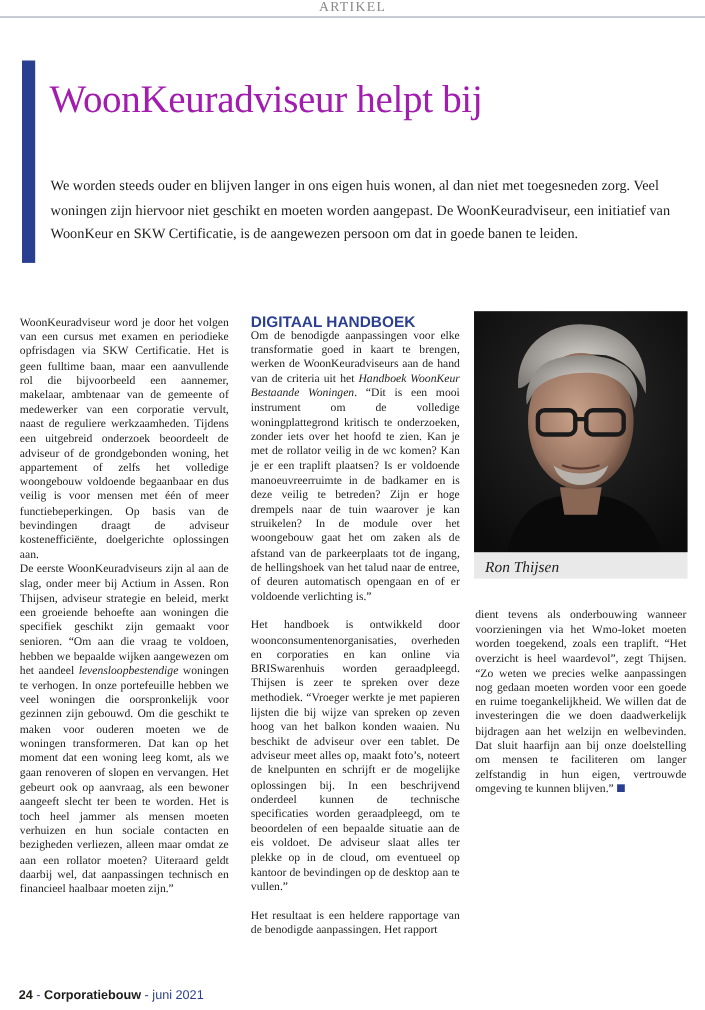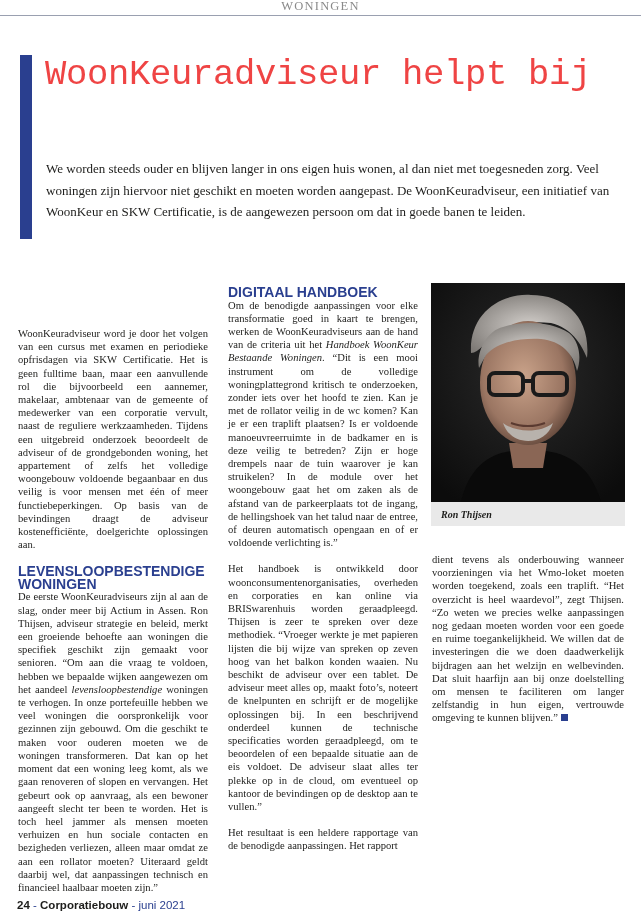--- a/index.html
+++ b/index.html
@@ -8,77 +8,76 @@
     font-family:"Liberation Serif", serif; color:#1d1d1b;
   }
   .topbar { position:absolute; left:0; top:0; width:641px; height:18px; }
   .topbar .line { position:absolute; left:0; right:0; top:15px; border-top:1px solid #9aa0b0; }
   .section-label {
     position:absolute; top:-1px; left:0; right:0; text-align:center;
     font-family:"Liberation Serif", serif; font-size:12.5px; letter-spacing:1.2px; color:#8a8a8a;
   }
   .title-bar { position:absolute; left:20px; top:55px; width:12px; height:184px; background:#2a3f8f; }
   .title {
-    position:absolute; left:45px; top:52px; width:580px;
-    font-family:Liberation Mono, monospace; font-weight:300; font-size:35.5px; line-height:45px;
-    color:#ef4444; letter-spacing:-0.3px;
+    position:absolute; left:45px; top:68px; width:580px;
+    font-family:Liberation Serif, serif; font-weight:300; font-size:35.5px; line-height:45px;
+    color:#a21caf; letter-spacing:-0.3px;
   }
   .lead {
     position:absolute; left:46px; top:158px; width:580px;
     font-family:"Liberation Serif", serif; font-size:13px; line-height:21.5px; color:#1d1d1b;
   }
   .col {
     position:absolute; font-family:"Liberation Serif", serif; font-size:10.6px; line-height:13.2px;
     text-align:justify; color:#1d1d1b;
   }
-  .col1 { left:18px; top:287px; width:190px;margin-top:40px; }
+  .col1 { left:18px; top:287px; width:190px; }
   .col2 { left:228px; top:286px; width:190px; }
   .col3 { left:432px; top:553px; width:192px; }
   .col p { margin:0; }
   .col p.gap { margin-top:13px; }
   .subhead {
     font-family:"Liberation Sans", sans-serif; font-weight:bold; font-size:14px; line-height:12.5px;
     color:#2a3f8f; text-transform:uppercase; margin:0; text-align:left;
   }
   .col1 .subhead { margin-top:14px; }
   .col2 .subhead { margin-top:0; }
   i { font-style:italic; }
   .endmark { display:inline-block; width:7px; height:7px; background:#2a3f8f; margin-left:3px; vertical-align:0; }
   .photo-box { position:absolute; left:431px; top:283px; width:194px; height:243px; background:#e9e9e9; }
   .photo { position:absolute; left:0; top:0; width:194px; height:219px; overflow:hidden; background:#121212; }
   .caption {
     position:absolute; left:10px; top:226px; font-family:"Liberation Serif", serif; font-style:italic;
-    font-size:10px; color:#1d1d1b;font-weight:bold;
+    font-size:14px; color:#1d1d1b;
   }
   .footer {
     position:absolute; left:17px; top:899px; font-family:"Liberation Sans", sans-serif; font-size:11.5px; color:#1d1d1b;
   }
   .footer .pg { font-weight:bold;text-align:center; }
   .footer .mag { font-weight:bold; }
   .footer .sep { color:#2a3f8f; }
   .footer .date { color:#2a3f8f; }
 </style>
 </head>
 <body>
 
 <div class="topbar">
-  <div class="section-label">WONINGEN</div>
+  <div class="section-label">ARTIKEL</div>
   <div class="line"></div>
 </div>
 
 <div class="title-bar"></div>
 <h1 class="title" style="margin:0;">
   <span>WoonKeuradviseur helpt bij</span><br>
 </h1>
 
 <p class="lead" style="margin:0;">We worden steeds ouder en blijven langer in ons eigen huis wonen, al dan niet met toegesneden zorg. Veel woningen zijn hiervoor niet geschikt en moeten worden aangepast. De WoonKeuradviseur, een initiatief van WoonKeur en SKW Certificatie, is de aangewezen persoon om dat in goede banen te leiden.</p>
 
 <div class="col col1">
   <p>WoonKeuradviseur word je door het volgen van een cursus met examen en periodieke opfrisdagen via SKW Certificatie. Het is geen fulltime baan, maar een aanvullende rol die bijvoorbeeld een aannemer, makelaar, ambtenaar van de gemeente of medewerker van een corporatie vervult, naast de reguliere werkzaamheden. Tijdens een uitgebreid onderzoek beoordeelt de adviseur of de grondgebonden woning, het appartement of zelfs het volledige woongebouw voldoende begaanbaar en dus veilig is voor mensen met één of meer functiebeperkingen. Op basis van de bevindingen draagt de adviseur kostenefficiënte, doelgerichte oplossingen aan.</p>
-  <h3 class="subhead">LEVENSLOOPBESTENDIGE WONINGEN</h3>
   <p><span>De eerste WoonKeuradviseurs zijn al aan de slag, onder meer bij Actium in Assen. Ron Thijsen, adviseur strategie en beleid, merkt een groeiende behoefte aan woningen die specifiek geschikt zijn gemaakt voor senioren. “Om aan die vraag te voldoen, hebben we bepaalde wijken aangewezen om het aandeel </span><i>levensloopbestendige</i><span> woningen te verhogen. In onze portefeuille hebben we veel woningen die oorspronkelijk voor gezinnen zijn gebouwd. Om die geschikt te maken voor ouderen moeten we de woningen transformeren. Dat kan op het moment dat een woning leeg komt, als we gaan renoveren of slopen en vervangen. Het gebeurt ook op aanvraag, als een bewoner aangeeft slecht ter been te worden. Het is toch heel jammer als mensen moeten verhuizen en hun sociale contacten en bezigheden verliezen, alleen maar omdat ze aan een rollator moeten? Uiteraard geldt daarbij wel, dat aanpassingen technisch en financieel haalbaar moeten zijn.”</span></p>
 </div>
 
 <div class="col col2">
   <h3 class="subhead">DIGITAAL HANDBOEK</h3>
   <p><span>Om de benodigde aanpassingen voor elke transformatie goed in kaart te brengen, werken de WoonKeuradviseurs aan de hand van de criteria uit het </span><i>Handboek WoonKeur Bestaande Woningen</i><span>. “Dit is een mooi instrument om de volledige woningplattegrond kritisch te onderzoeken, zonder iets over het hoofd te zien. Kan je met de rollator veilig in de wc komen? Kan je er een traplift plaatsen? Is er voldoende manoeuvreerruimte in de badkamer en is deze veilig te betreden? Zijn er hoge drempels naar de tuin waarover je kan struikelen? In de module over het woongebouw gaat het om zaken als de afstand van de parkeerplaats tot de ingang, de hellingshoek van het talud naar de entree, of deuren automatisch opengaan en of er voldoende verlichting is.”</span></p>
   <p class="gap">Het handboek is ontwikkeld door woonconsumentenorganisaties, overheden en corporaties en kan online via BRISwarenhuis worden geraadpleegd. Thijsen is zeer te spreken over deze methodiek. “Vroeger werkte je met papieren lijsten die bij wijze van spreken op zeven hoog van het balkon konden waaien. Nu beschikt de adviseur over een tablet. De adviseur meet alles op, maakt foto’s, noteert de knelpunten en schrijft er de mogelijke oplossingen bij. In een beschrijvend onderdeel kunnen de technische specificaties worden geraadpleegd, om te beoordelen of een bepaalde situatie aan de eis voldoet. De adviseur slaat alles ter plekke op in de cloud, om eventueel op kantoor de bevindingen op de desktop aan te vullen.”</p>
   <p class="gap">Het resultaat is een heldere rapportage van de benodigde aanpassingen. Het rapport</p>
 </div>
 

